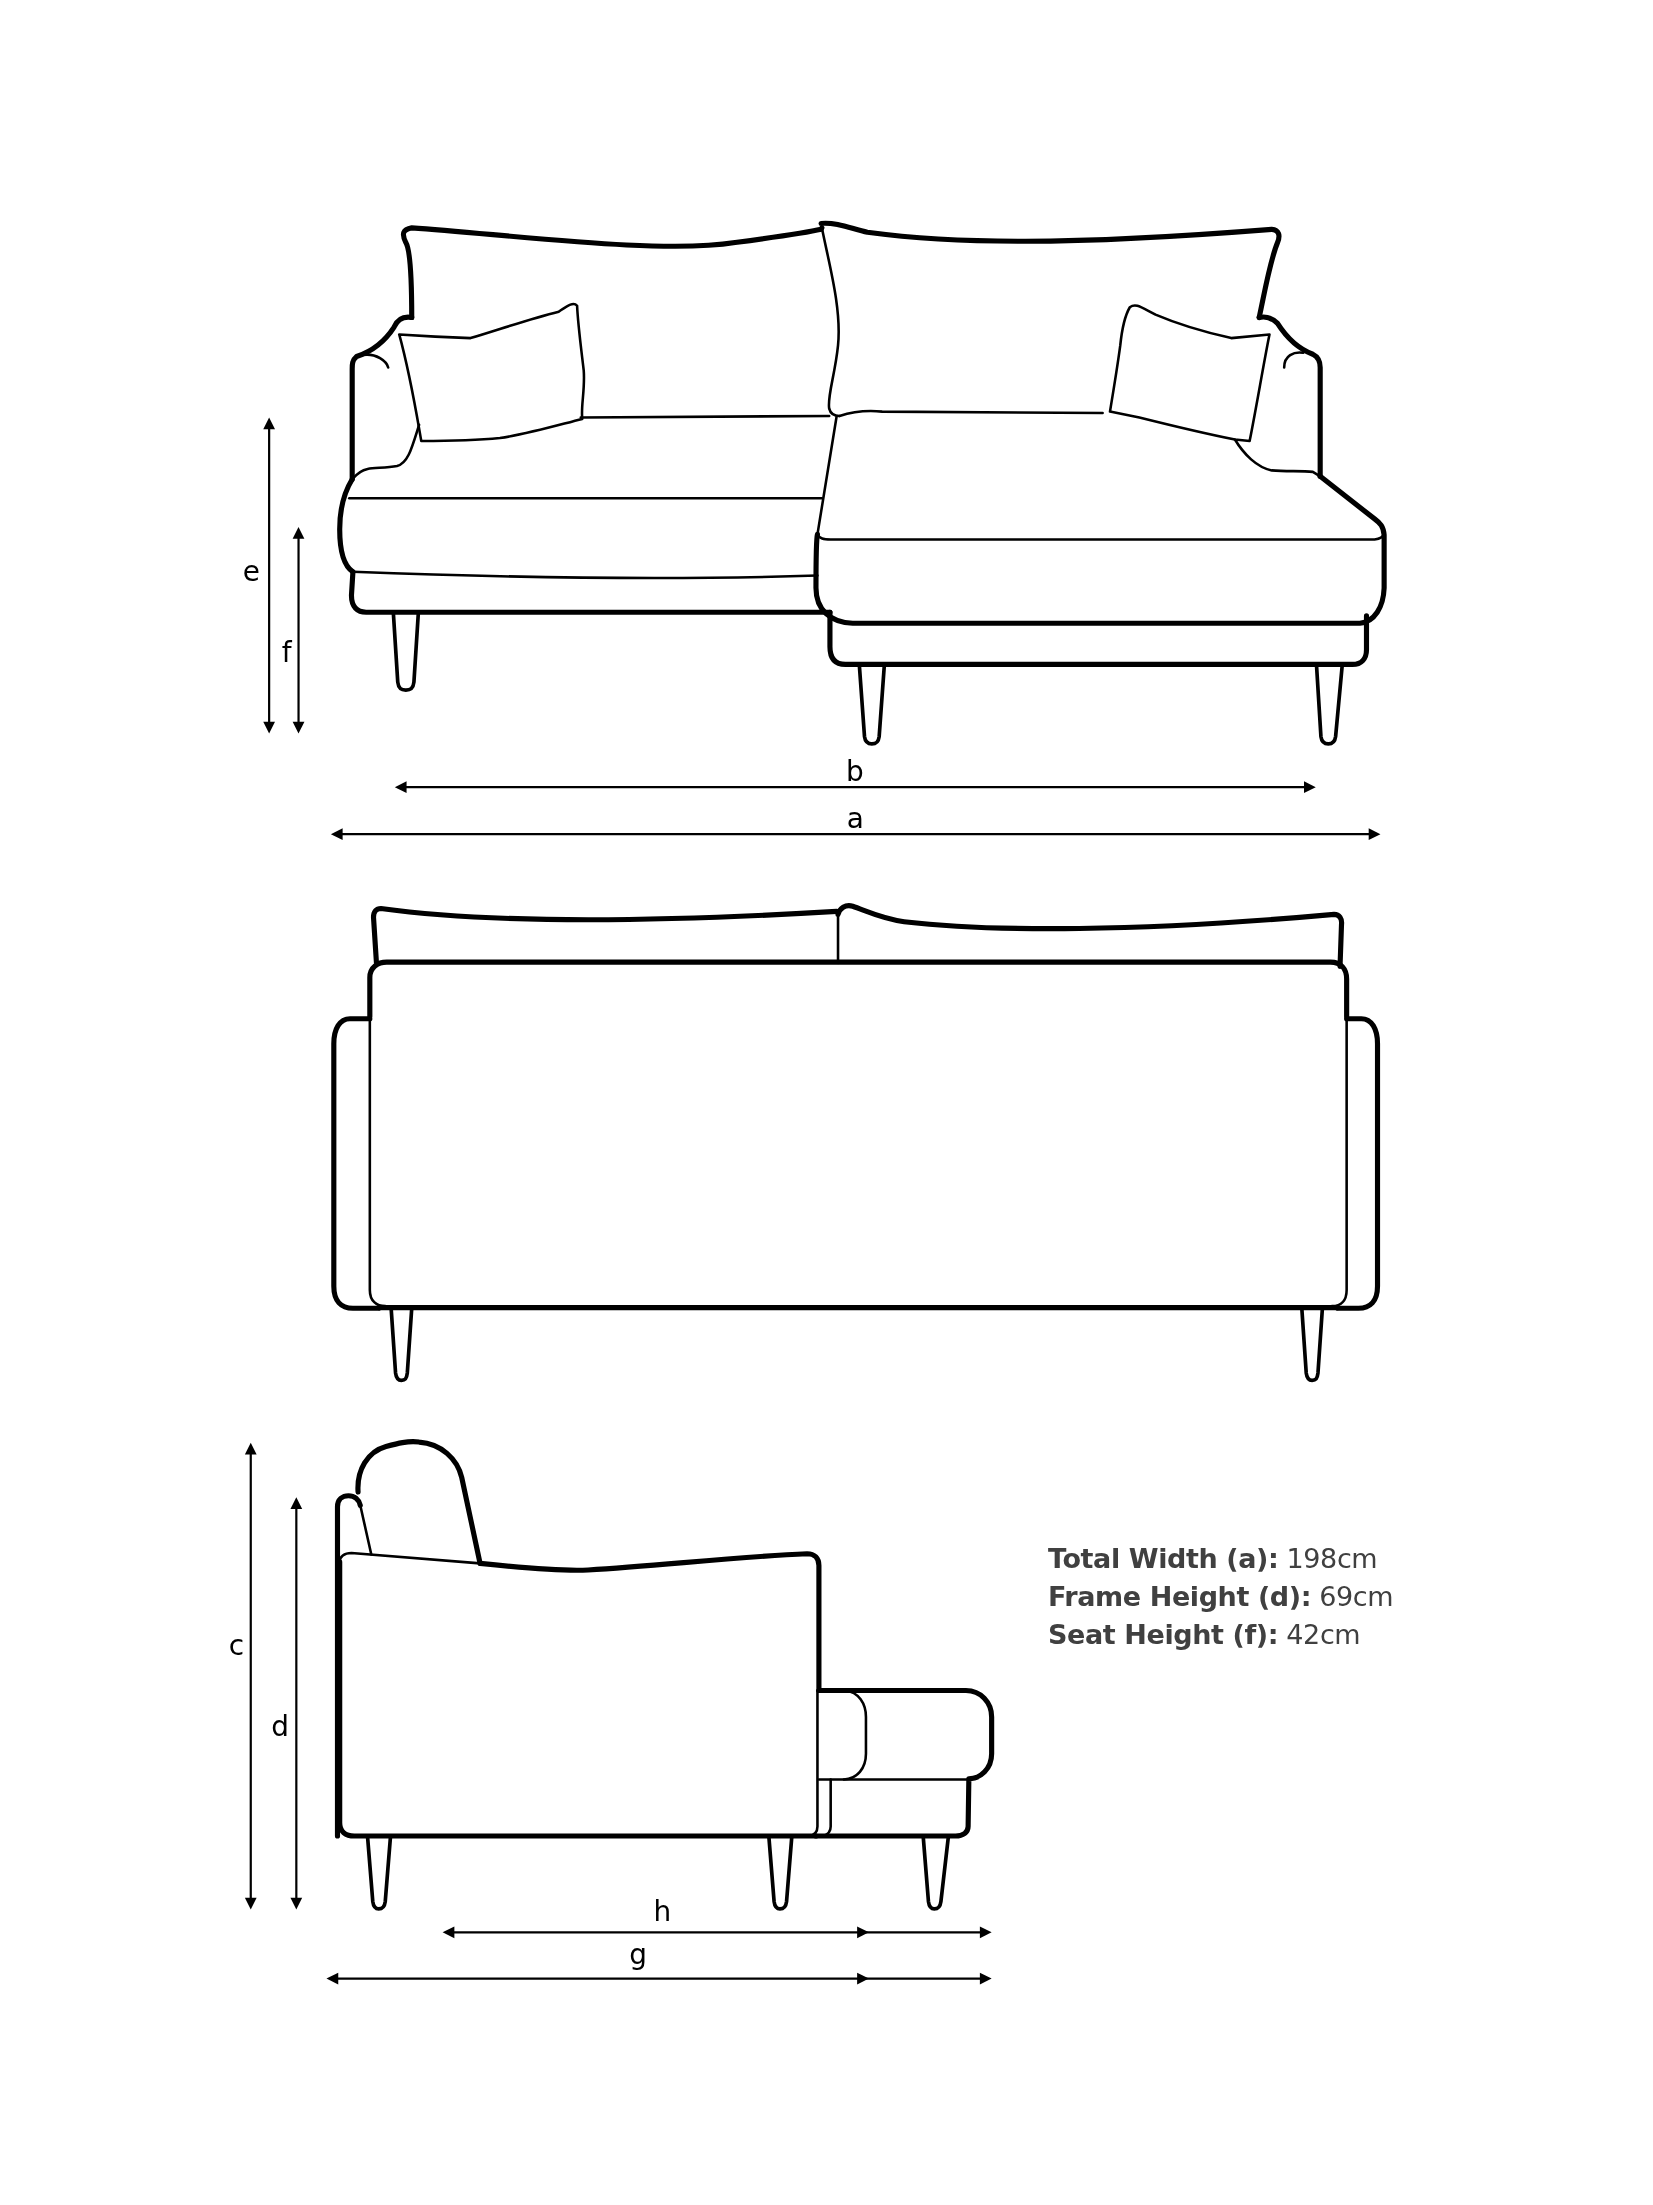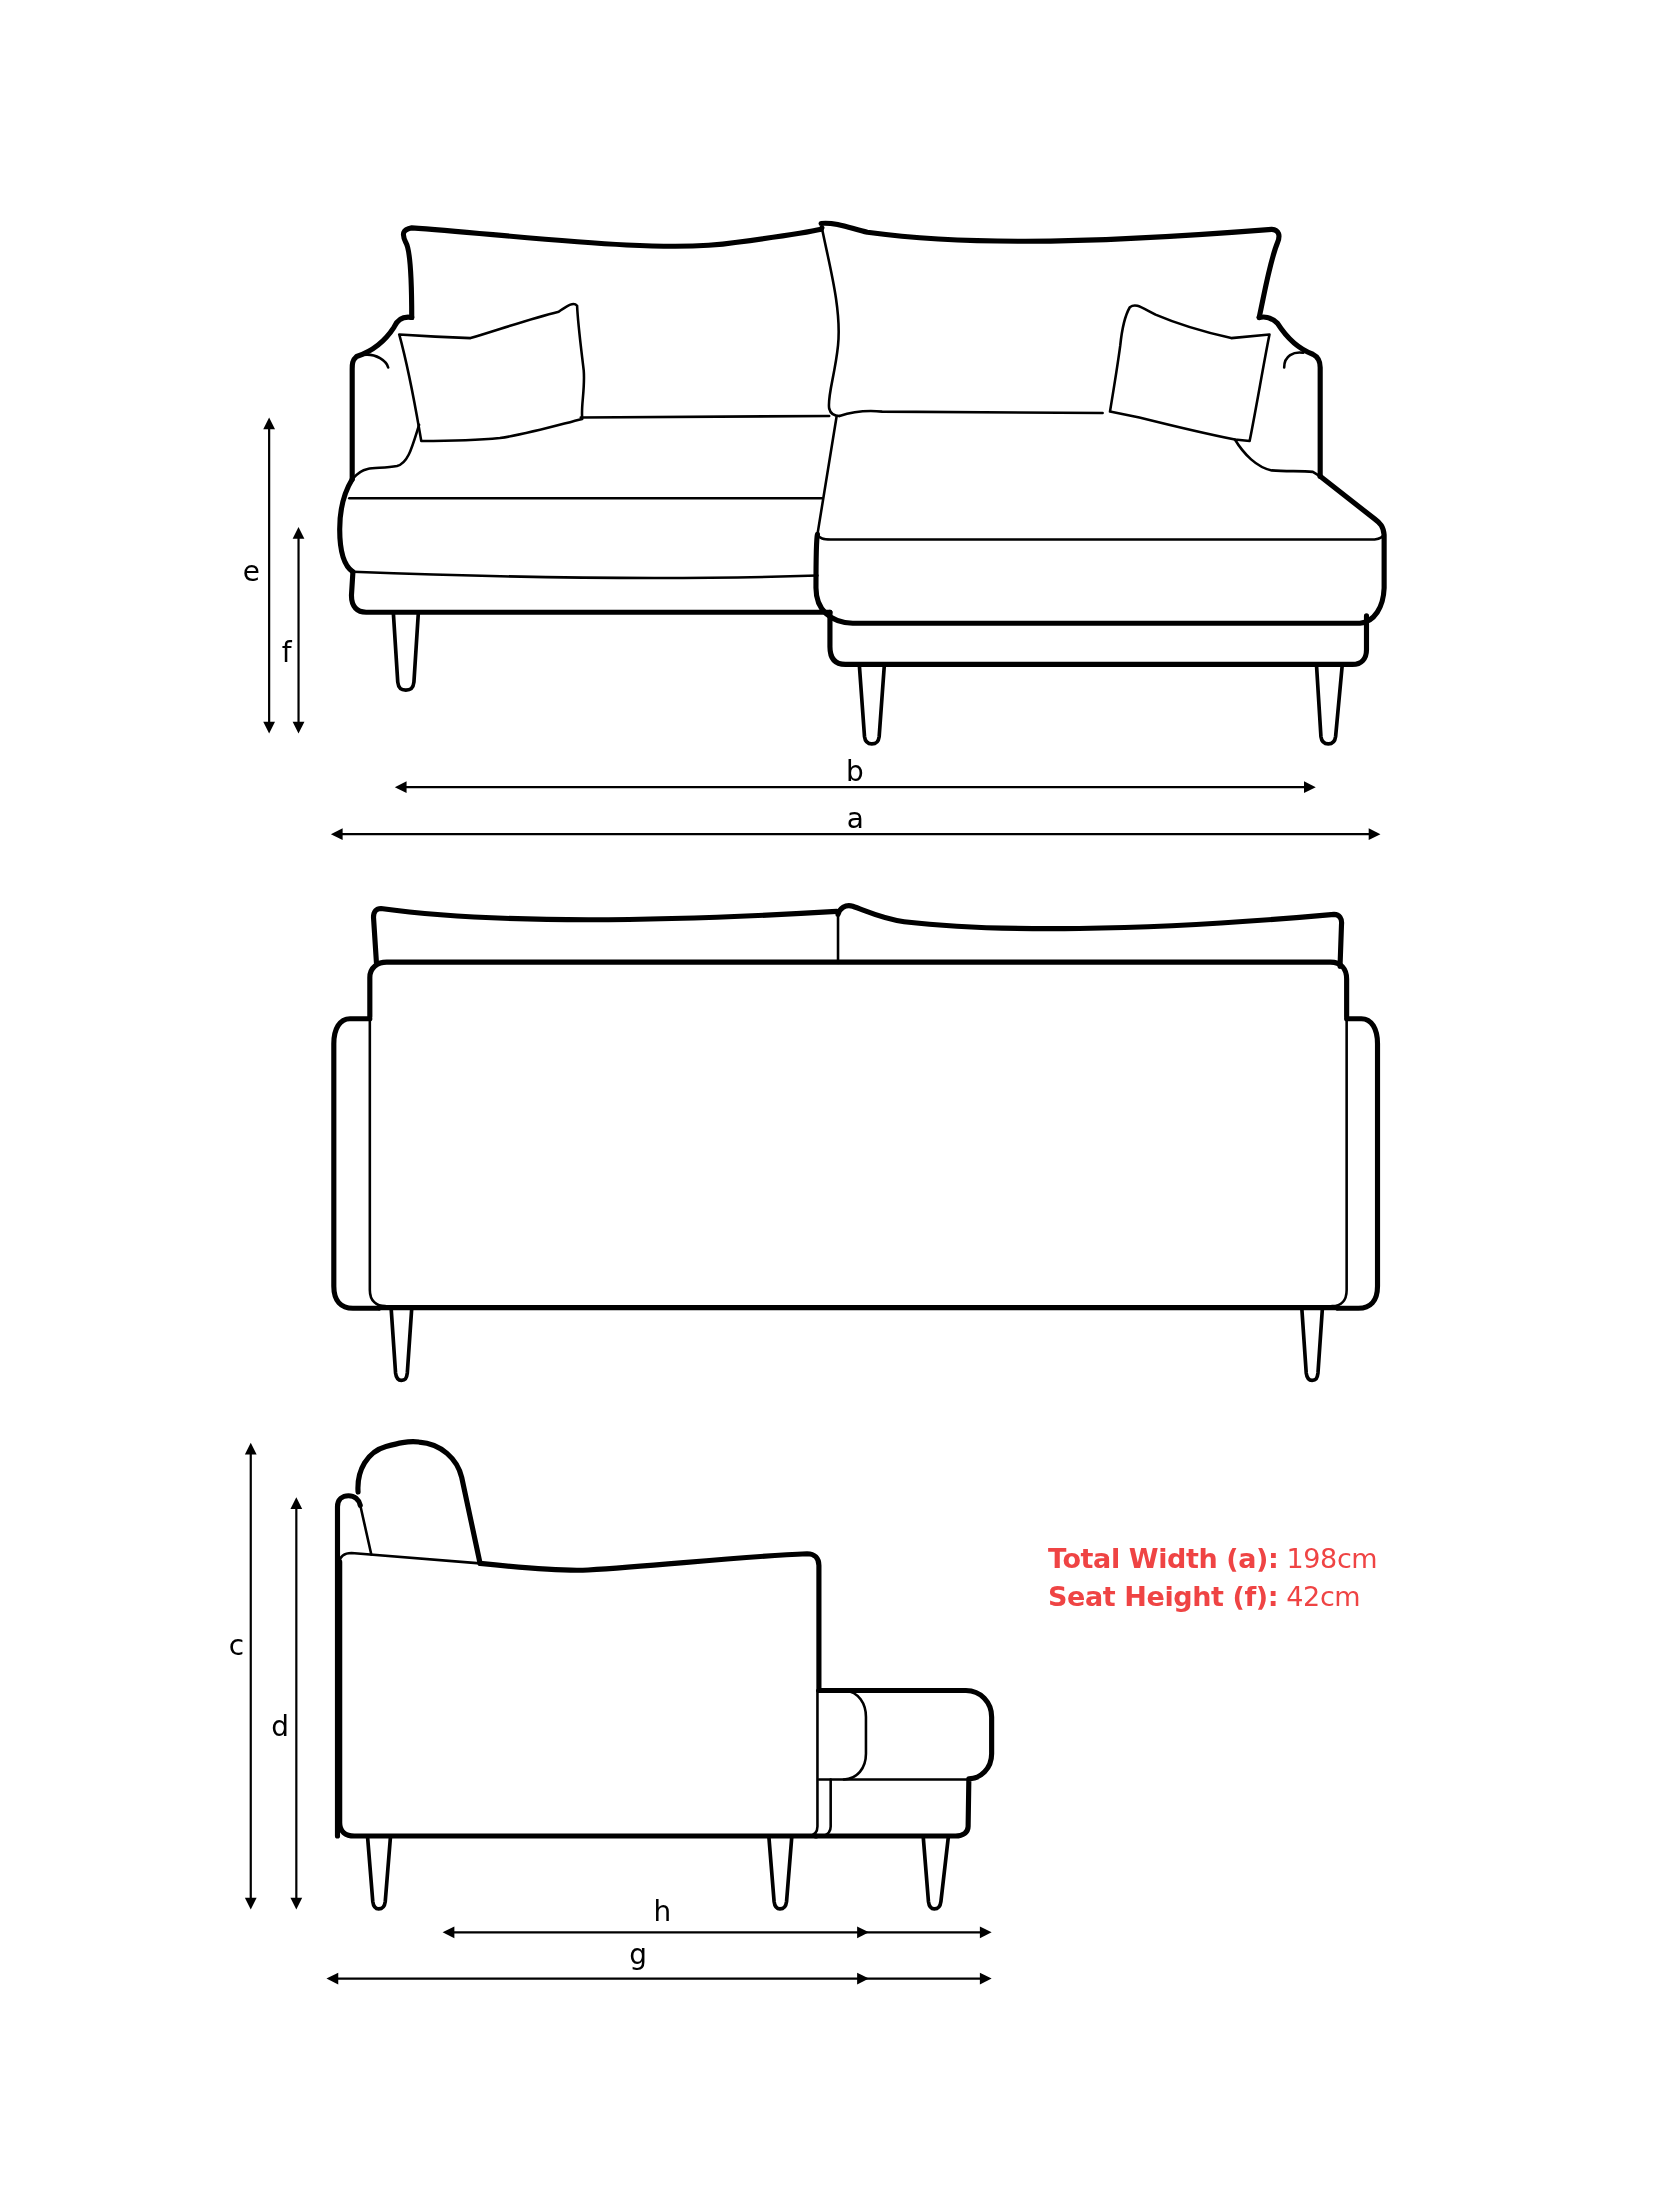--- a/index.html
+++ b/index.html
@@ -5,21 +5,21 @@
   html, body { margin: 0; padding: 0; background: #ffffff; }
   body { width: 1654px; height: 2205px; position: relative; overflow: hidden; font-family: "DejaVu Sans", sans-serif; }
   svg.drawing { position: absolute; left: 0; top: 0; width: 1654px; height: 2205px; }
   .thick { fill: none; stroke: #000; stroke-width: 7; stroke-linejoin: round; stroke-linecap: round; }
   .med { fill: none; stroke: #000; stroke-width: 5; stroke-linejoin: round; stroke-linecap: round; }
   .thin { fill: none; stroke: #000; stroke-width: 3.5; stroke-linejoin: round; stroke-linecap: round; }
   .dim { fill: none; stroke: #000; stroke-width: 3; }
   .arrow { fill: #000; stroke: none; }
   .dimlabel { font-family: "DejaVu Sans", sans-serif; font-size: 38px; fill: #000; }
   .specs { position: absolute; left: 1048px; top: 1540px; }
-  .spec-row { font-family: "DejaVu Sans", sans-serif; font-size: 27px; line-height: 38px; color: #ef4444; white-space: nowrap; letter-spacing: -0.4px; }
+  .spec-row { font-family: "DejaVu Sans", sans-serif; font-size: 27px; line-height: 38px; color: #404040; white-space: nowrap; letter-spacing: -0.4px; }
   .spec-label { font-weight: bold; }
   .spec-value { font-weight: normal; }
 </style>
 </head>
 <body>
 
 <svg class="drawing" viewBox="0 0 2250 3000" xmlns="http://www.w3.org/2000/svg">
 
   <g>
 
@@ -159,17 +159,21 @@
     <text class="dimlabel" x="856" y="2672">g</text>
   </g>
 </svg>
 
 <div class="specs">
   <div class="spec-row">
     <span class="spec-label">Total Width (a):</span>
     <span class="spec-value">198cm</span>
   </div>
   <div class="spec-row">
+    <span class="spec-label">Frame Height (d):</span>
+    <span class="spec-value">69cm</span>
+  </div>
+  <div class="spec-row">
     <span class="spec-label">Seat Height (f):</span>
     <span class="spec-value">42cm</span>
   </div>
 </div>
 
 
 </body></html>

